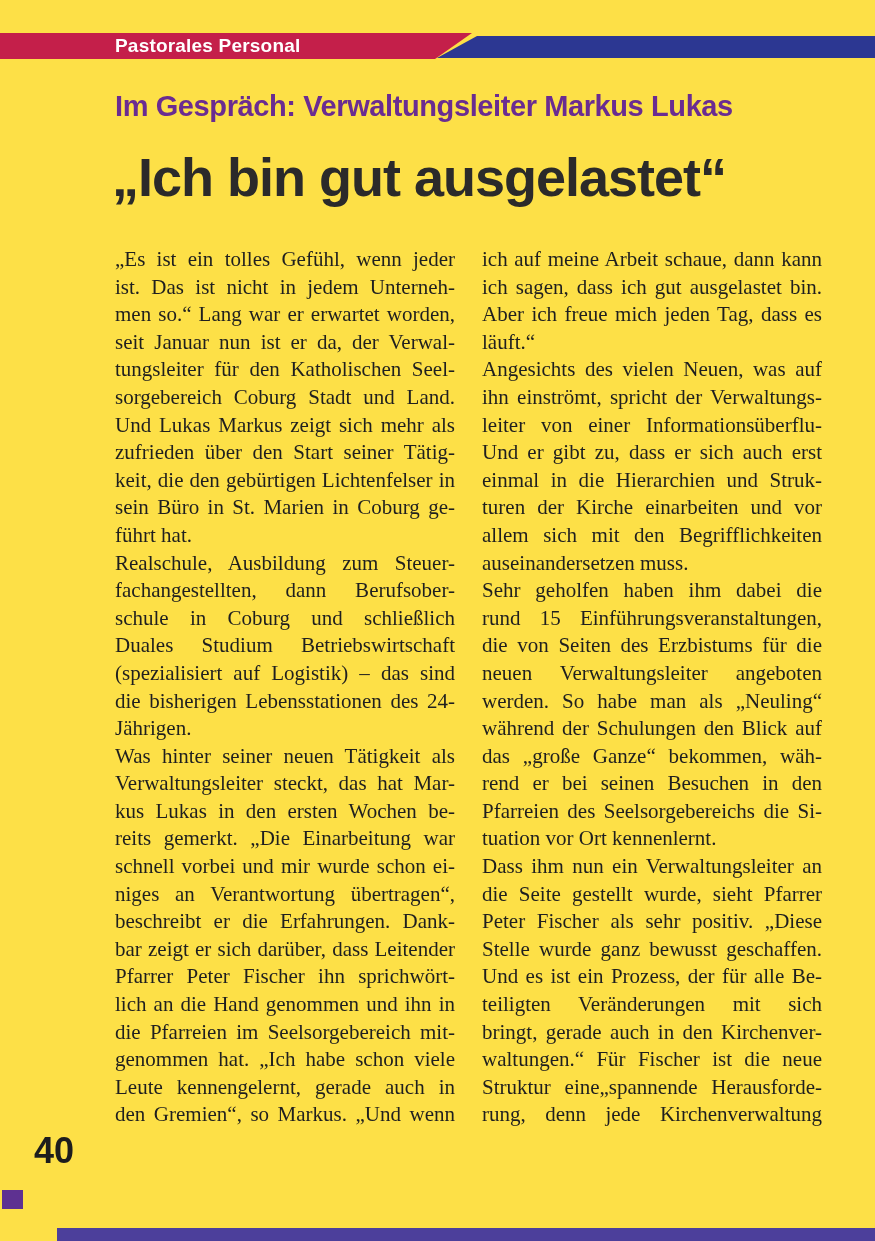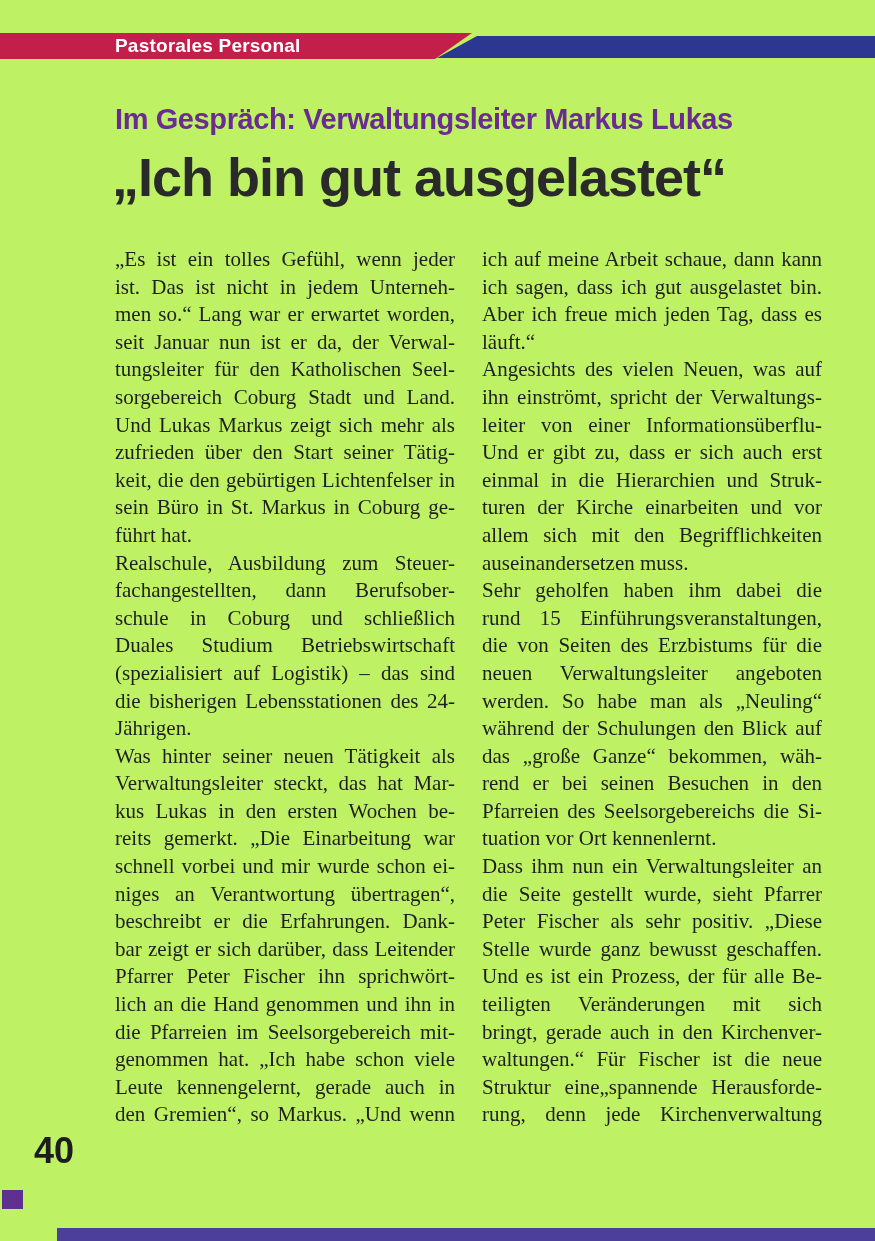--- a/index.html
+++ b/index.html
@@ -1,17 +1,17 @@
 <!DOCTYPE html>
 <html style="--band_red: #C41F4A; --band_blue: #2C3792; --kicker_purple: #6A2C91; --text: #1F1F1F; --square_purple: #5E3191; --bottom_bar: #4C3F9B;"><head>
 <meta charset="utf-8">
 <style>
   html,body { margin:0; padding:0; background:#ffffff; }
   .page {
-    position:relative; width:875px; height:1241px; background:#bef264;
+    position:relative; width:875px; height:1241px; background:#fde047;
     overflow:hidden; font-family:"Liberation Serif", serif;
   }
 
   
   .band-red {
     position:absolute; top:33px; left:0; width:472px; height:26px;
     background:var(--band_red);
     clip-path:polygon(0 0, 100% 0, calc(100% - 37px) 100%, 0 100%);
     display:flex; align-items:center;
   }
@@ -21,21 +21,21 @@
     font-size:19px; letter-spacing:0.2px;
   }
   .band-blue {
     position:absolute; top:36px; left:437px; right:0; height:22px;
     background:var(--band_blue);
     clip-path:polygon(40px 0, 100% 0, 100% 100%, 0 100%);
   }
 
   
   .kicker {
-    position:absolute; top:101px; left:115px; width:720px;
+    position:absolute; top:88px; left:115px; width:720px;
     font-family:"Liberation Sans", sans-serif; font-weight:bold;
     font-size:29px; line-height:36px; letter-spacing:-0.4px;
     color:var(--kicker_purple);
   }
   .title {
     position:absolute; top:148px; left:112px; width:740px;
     font-family:"Liberation Sans", sans-serif; font-weight:bold;
     font-size:54px; line-height:58px; letter-spacing:-1px;
     color:#2b2a2a;
   }
@@ -83,21 +83,21 @@
     <div class="col" id="col-left">
         <div class="line">„Es ist ein tolles Gefühl, wenn jeder</div>
         <div class="line">ist. Das ist nicht in jedem Unterneh-</div>
         <div class="line">men so.“ Lang war er erwartet worden,</div>
         <div class="line">seit Januar nun ist er da, der Verwal-</div>
         <div class="line">tungsleiter für den Katholischen Seel-</div>
         <div class="line">sorgebereich Coburg Stadt und Land.</div>
         <div class="line">Und Lukas Markus zeigt sich mehr als</div>
         <div class="line">zufrieden über den Start seiner Tätig-</div>
         <div class="line">keit, die den gebürtigen Lichtenfelser in</div>
-        <div class="line">sein Büro in St. Markus in Coburg ge-</div>
+        <div class="line">sein Büro in St. Marien in Coburg ge-</div>
         <div class="line pend">führt hat.</div>
         <div class="line">Realschule, Ausbildung zum Steuer-</div>
         <div class="line">fachangestellten, dann Berufsober-</div>
         <div class="line">schule in Coburg und schließlich</div>
         <div class="line">Duales Studium Betriebswirtschaft</div>
         <div class="line">(spezialisiert auf Logistik) – das sind</div>
         <div class="line">die bisherigen Lebensstationen des 24-</div>
         <div class="line pend">Jährigen.</div>
         <div class="line">Was hinter seiner neuen Tätigkeit als</div>
         <div class="line">Verwaltungsleiter steckt, das hat Mar-</div>

